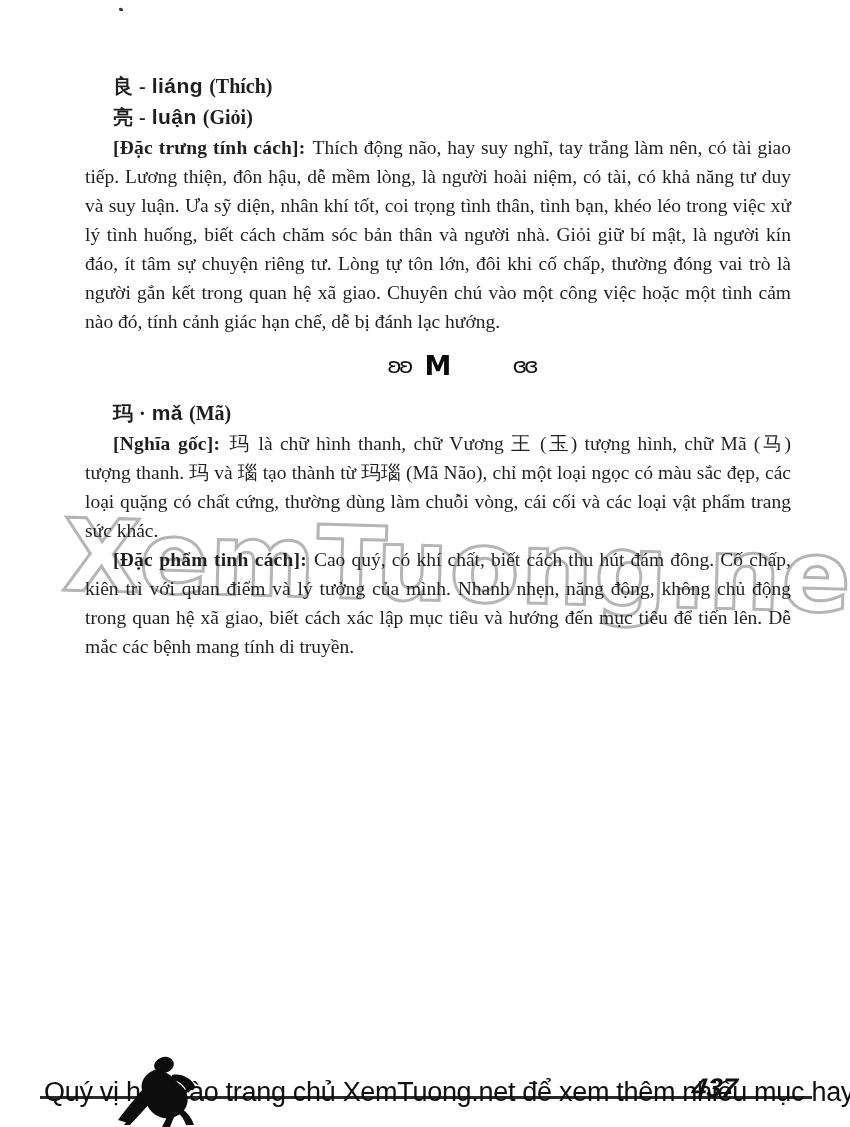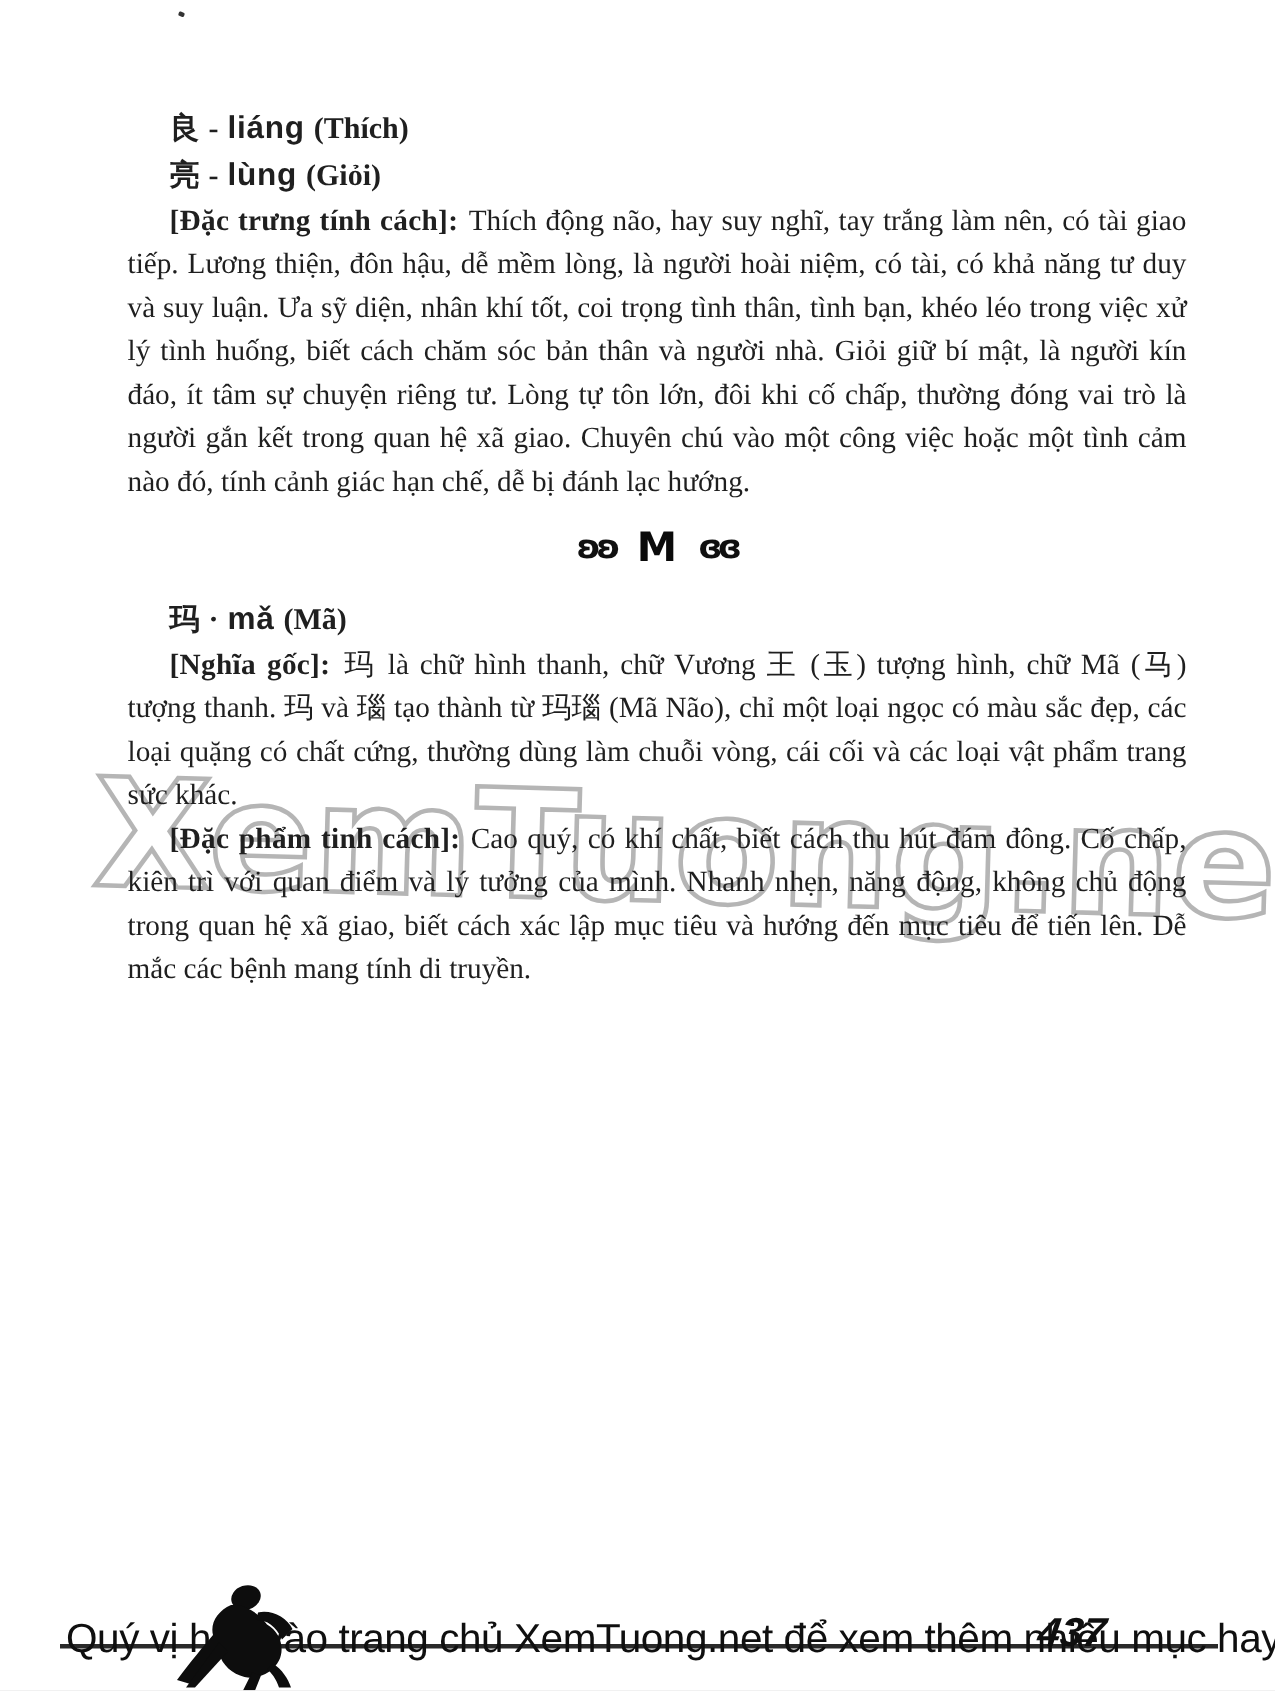--- a/index.html
+++ b/index.html
@@ -25,21 +25,21 @@
     text-align:left;display:flex;align-items:baseline;gap:6px;
   }
   .entry-heading .pinyin{font-family:Liberation Sans, sans-serif;font-size:21px;letter-spacing:.5px;}
   .entry-heading .sep{font-weight:bold;}
 
   
   .divider{
     display:flex;justify-content:center;align-items:center;gap:14px;
     margin:16px 0 18px 0;text-align:center;line-height:28px;
   }
-  .divider .ornament{font-family:"DejaVu Sans",sans-serif;font-size:22px;font-weight:bold;letter-spacing:-3px;color:#101010;}
+  .divider .ornament{font-family:"DejaVu Sans",sans-serif;font-size:22px;font-weight:normal;letter-spacing:-3px;color:#101010;margin-left:47px;}
   .divider .letter{font-family:"DejaVu Sans",sans-serif;font-size:27px;font-weight:bold;color:#0a0a0a;}
 
   
   .watermark{
     position:absolute;left:64px;top:497px;z-index:1;white-space:nowrap;
     font-family:"DejaVu Sans",sans-serif;font-weight:bold;font-size:100px;
     letter-spacing:1px;color:transparent;
     -webkit-text-stroke:3px rgba(120,120,120,.55);
     transform:rotate(1.6deg) scaleX(1.02);transform-origin:left top;
   }
@@ -76,21 +76,21 @@
     <h3 class="entry-heading">
       <span class="hanzi">良</span>
       <span class="sep">-</span>
       <span class="pinyin">liáng</span>
       <span class="viet">(Thích)</span>
     </h3>
 
     <h3 class="entry-heading">
       <span class="hanzi">亮</span>
       <span class="sep">-</span>
-      <span class="pinyin">lùng</span>
+      <span class="pinyin">luận</span>
       <span class="viet">(Giỏi)</span>
     </h3>
     <p class="labeled"><b class="plabel">[Đặc trưng tính cách]:</b><span>Thích động não, hay suy nghĩ, tay trắng làm nên, có tài giao tiếp. Lương thiện, đôn hậu, dễ mềm lòng, là người hoài niệm, có tài, có khả năng tư duy và suy luận. Ưa sỹ diện, nhân khí tốt, coi trọng tình thân, tình bạn, khéo léo trong việc xử lý tình huống, biết cách chăm sóc bản thân và người nhà. Giỏi giữ bí mật, là người kín đáo, ít tâm sự chuyện riêng tư. Lòng tự tôn lớn, đôi khi cố chấp, thường đóng vai trò là người gắn kết trong quan hệ xã giao. Chuyên chú vào một công việc hoặc một tình cảm nào đó, tính cảnh giác hạn chế, dễ bị đánh lạc hướng.</span></p>
 
     <div class="divider">
       <span class="ornament">ʚʚ</span>
       <span class="letter">M</span>
       <span class="ornament">ɞɞ</span>
     </div>
 

